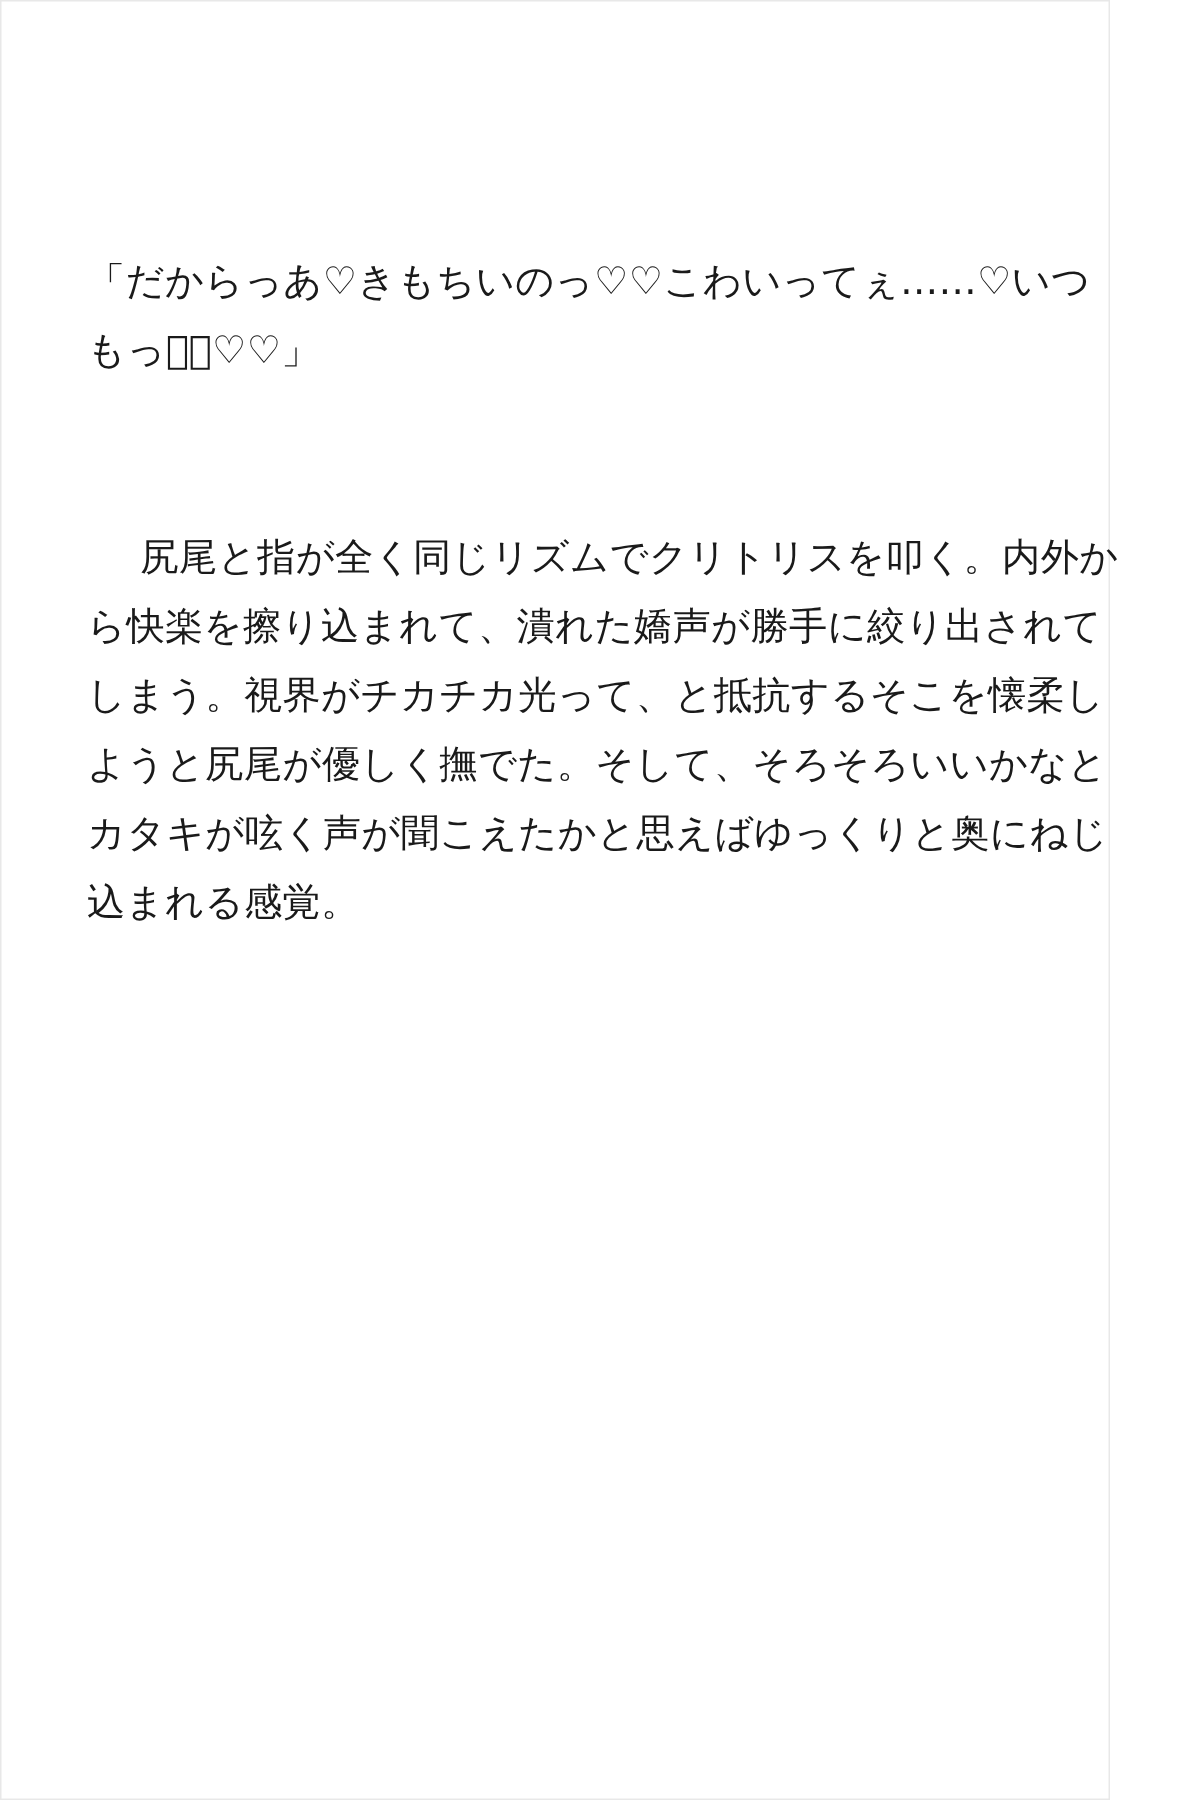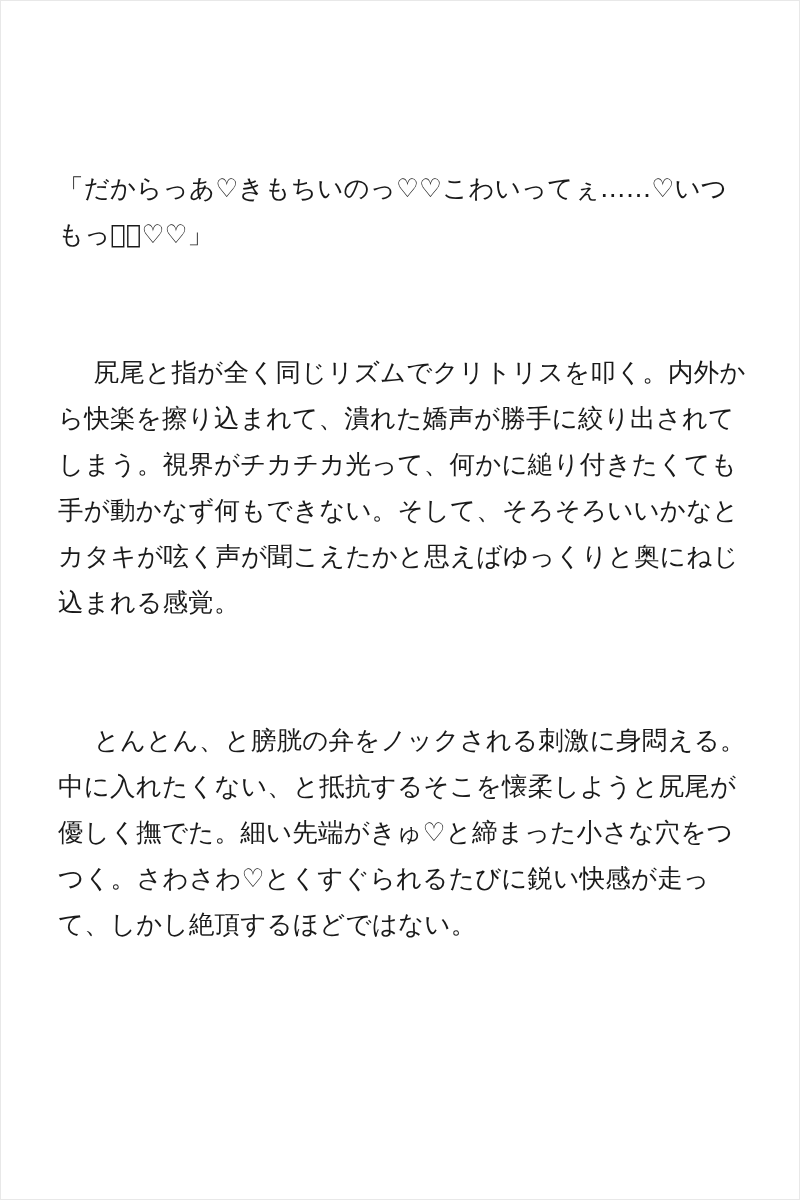--- a/index.html
+++ b/index.html
@@ -8,21 +8,21 @@
     background: #ffffff;
   }
   body {
     width: 800px;
     height: 1200px;
     overflow: hidden;
     font-family: "DejaVu Sans", sans-serif;
   }
   .page {
     position: relative;
-    width: 800px;
+    width: 740px;
     height: 1200px;
     background: #ffffff;
     box-sizing: border-box;
     border: 1px solid #e8e8e8;
   }
   .text-body {
     position: absolute;
     left: 57px;
     top: 72px;
     width: 690px;
@@ -45,18 +45,17 @@
   .indent {
     text-indent: 1.4em;
   }
 </style>
 </head>
 <body>
 
 <div class="page">
   <div class="text-body">
     <p class="para">「だからっあ♡きもちいのっ♡♡こわいってぇ……♡いつもっおﾞ♡♡」</p>
-    <p class="para indent">尻尾と指が全く同じリズムでクリトリスを叩く。内外から快楽を擦り込まれて、潰れた嬌声が勝手に絞り出されてしまう。視界がチカチカ光って、何かに縋り付きたくても手が動かなず何もできない。そして、そろそろいいかなとカタキが呟く声が聞こえたかと思えばゆっくりと奥にねじ込まれる感覚。</p>
-    <p class="para indent">とんとん、と膀胱の弁をノックされる刺激に身悶える。中に入れたくない、と抵抗するそこを懐柔しようと尻尾が優しく撫でた。細い先端がきゅ♡と締まった小さな穴をつつく。さわさわ♡とくすぐられるたびに鋭い快感が走って、しかし絶頂するほどではない。</p>
+    <p class="para indent">尻尾と指が全く同じリズムでクリトリスを叩く。内外から快楽を擦り込まれて、潰れた嬌声が勝手に絞り出されてしまう。視界がチカチカ光って、と抵抗するそこを懐柔しようと尻尾が優しく撫でた。そして、そろそろいいかなとカタキが呟く声が聞こえたかと思えばゆっくりと奥にねじ込まれる感覚。</p>
     
     
   </div>
 </div>
 
 </body></html>

